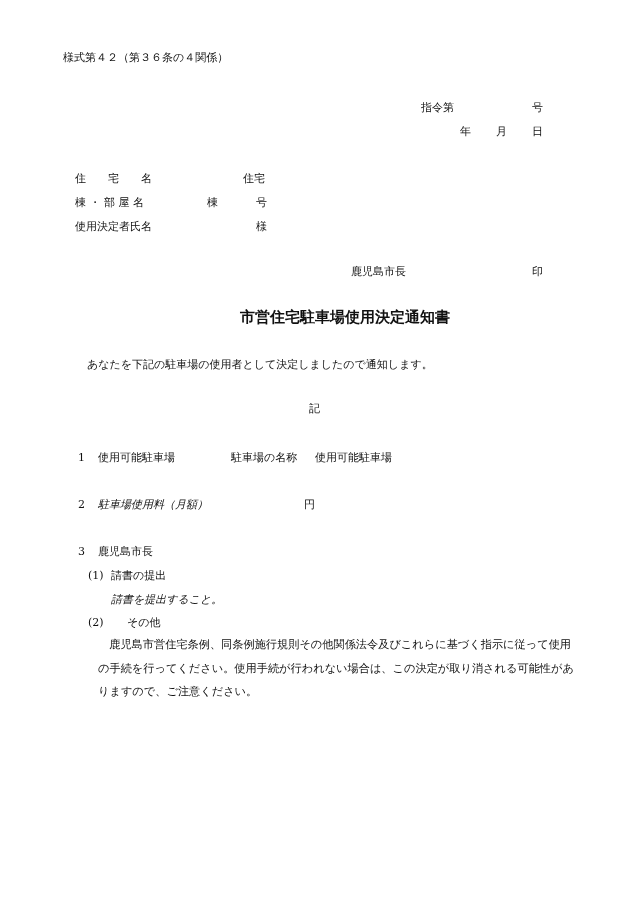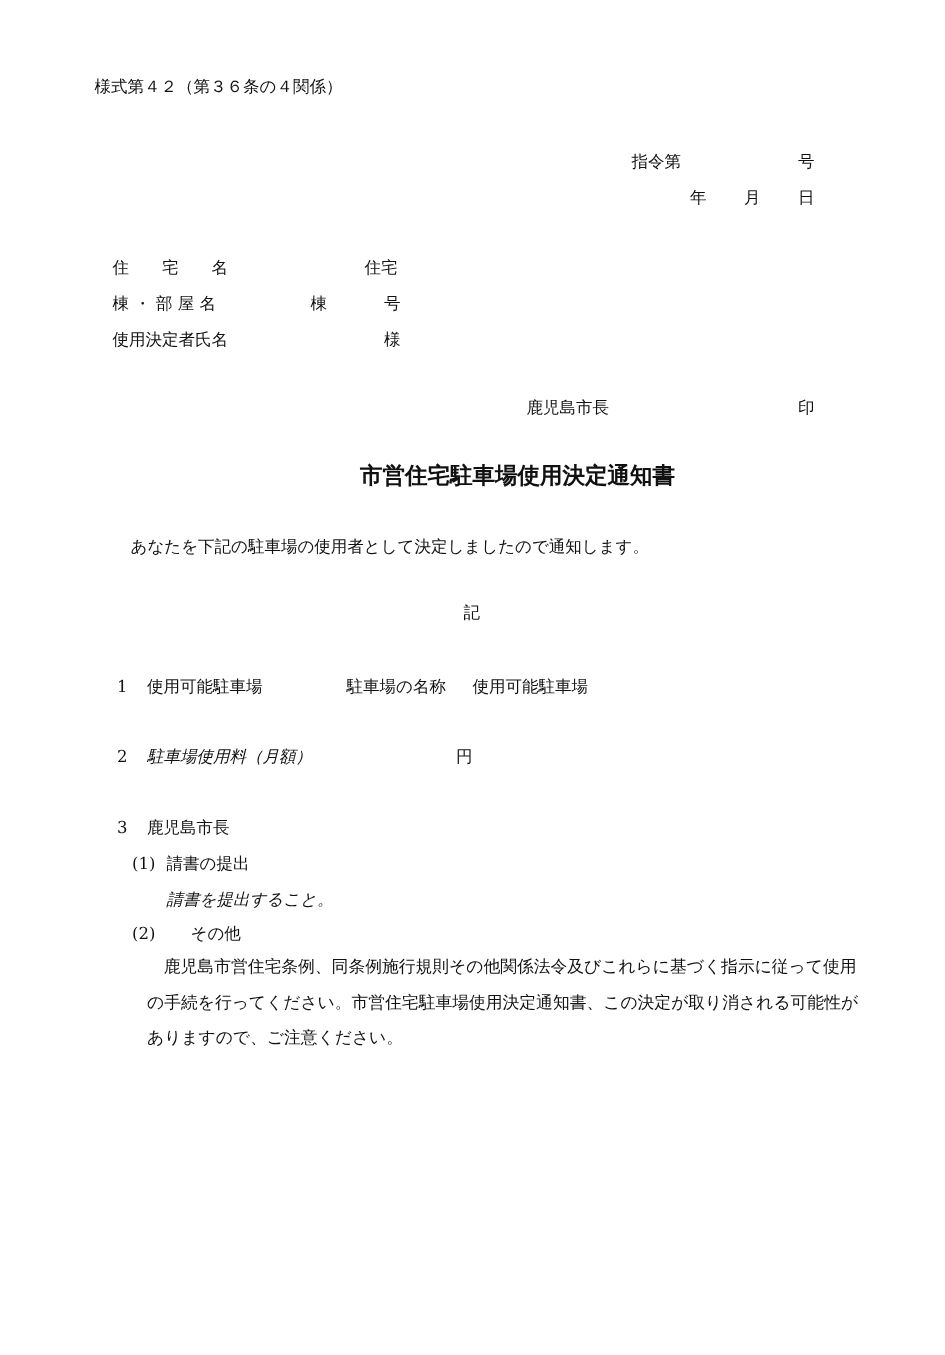--- a/index.html
+++ b/index.html
@@ -60,15 +60,15 @@
   <span class="abs" style="left:78px; top:545px;">3</span>
   <span class="abs" style="left:98px; top:545px;">鹿児島市長</span>
 
   <span class="abs" style="left:88px; top:569px;">(1)</span>
   <span class="abs" style="left:111px; top:569px;">請書の提出</span>
   <span class="abs" style="left:111px; top:593px;font-style:italic;">請書を提出すること。</span>
 
   <span class="abs" style="left:88px; top:616px;">(2)</span>
   <span class="abs" style="left:111px; top:616px;margin-left:16px;">その他</span>
 
-  <div class="para" style="top:633px;">　鹿児島市営住宅条例、同条例施行規則その他関係法令及びこれらに基づく指示に従って使用の手続を行ってください。市営住宅駐車場使用決定通知書、この決定が取り消される可能性がありますので、ご注意ください。</div>
+  <div class="para" style="top:633px;">　鹿児島市営住宅条例、同条例施行規則その他関係法令及びこれらに基づく指示に従って使用の手続を行ってください。使用手続が行われない場合は、この決定が取り消される可能性がありますので、ご注意ください。</div>
 
 </div>
 
 </body></html>

